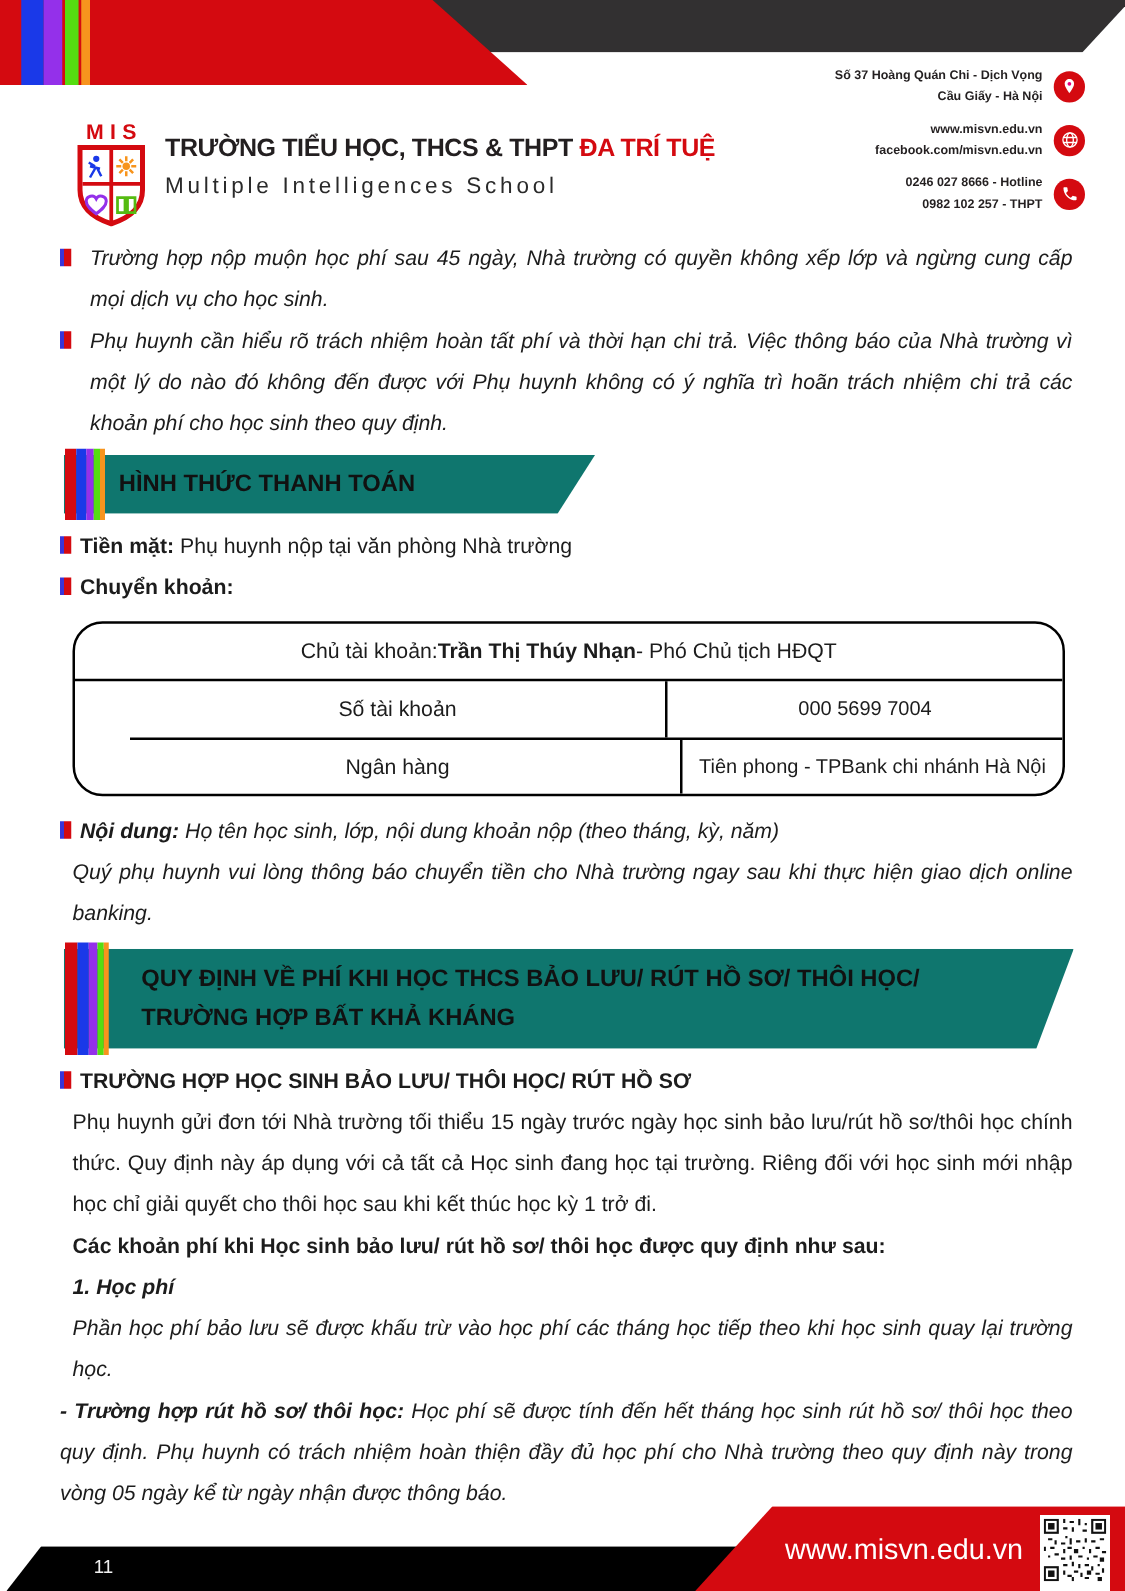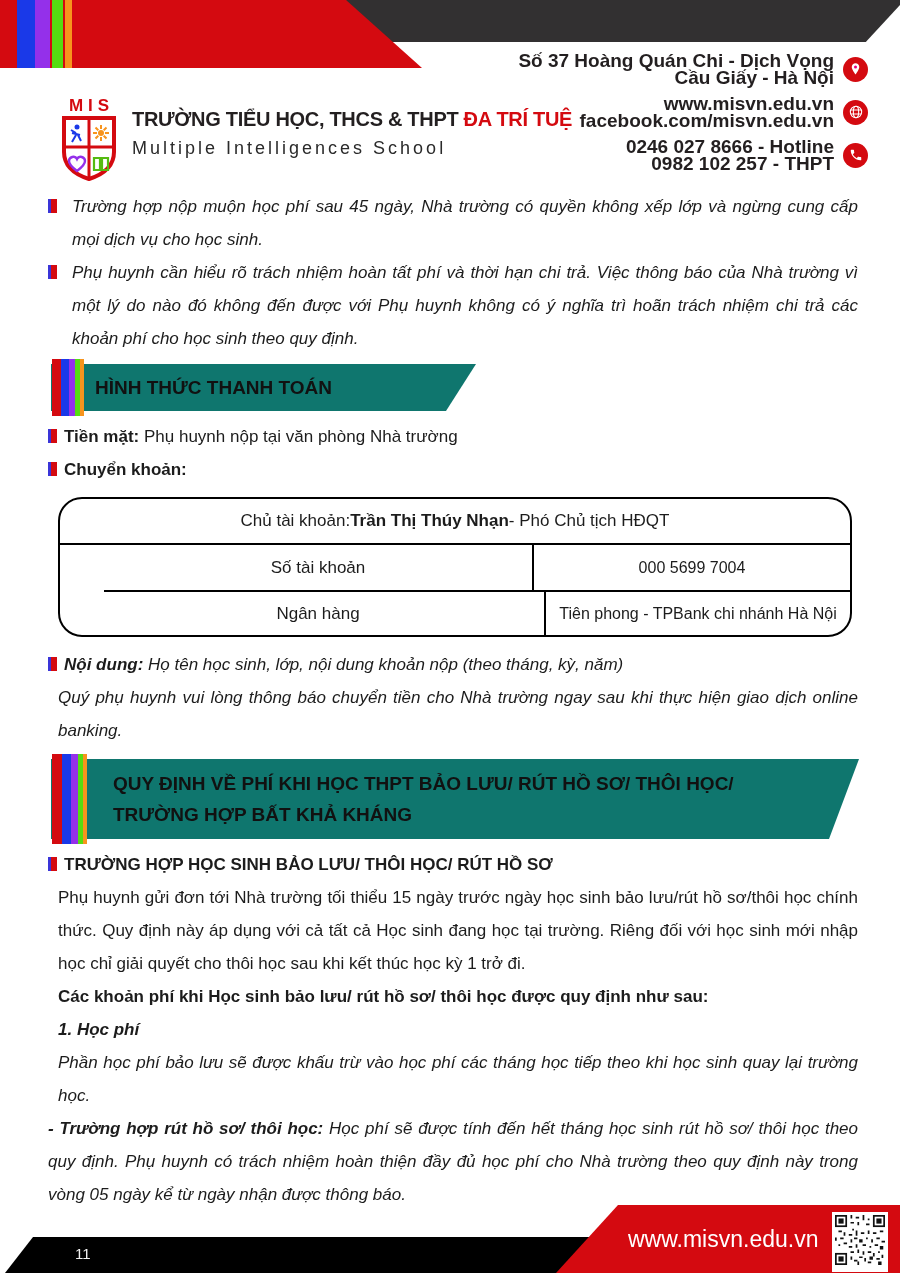--- a/index.html
+++ b/index.html
@@ -28,21 +28,21 @@
   .top-stripes span { display:block; height:100%; }
   
   .logo { position:absolute; left:52px; top:96px; width:74px; text-align:center; }
   .logo-mis { color:#d40a10; font-weight:bold; font-size:17px; letter-spacing:5px; padding-left:5px; }
   .school-names { position:absolute; left:132px; top:108px; }
   .school-vi { font-size:20px; font-weight:bold; letter-spacing:-0.3px; color:#231f20; white-space:nowrap; }
   .school-vi .red { color:#d40a10; }
   .school-en { font-size:18px; letter-spacing:3px; margin-top:7px; color:#2a2a2a; white-space:nowrap; }
   .contact { position:absolute; right:32px; top:52px; display:flex; flex-direction:column; gap:9px; align-items:flex-end; }
   .contact-group { display:flex; align-items:center; gap:9px; }
-  .contact-text { text-align:right; font-weight:bold; font-size:19px; line-height:17px; color:#231f20; }
+  .contact-text { text-align:right; font-weight:bold; font-size:10px; line-height:17px; color:#231f20; }
   .contact-icon { width:25px; height:25px; border-radius:50%; background:#d40a10; display:flex; align-items:center; justify-content:center; flex:0 0 auto; }
   
   .content { position:absolute; left:48px; top:190px; width:810px; font-size:17px; line-height:33px; }
   .para { text-align: justify; }
   .it { font-style: italic; }
   .b  { font-weight: bold; }
   .bullet { position:relative; padding-left:24px; }
   .bullet .marker {
     position:absolute; left:0; top:9px; width:9px; height:14px;
     background: linear-gradient(90deg, #3a35d8 0 34%, #d40a10 34%);
@@ -216,21 +216,21 @@
 
     <div class="banner banner2">
       <div class="banner-stripes">
         <span style="width:10px;background:#d40a10"></span>
         <span style="width:9px;background:#1a39e8"></span>
         <span style="width:7px;background:#9430ea"></span>
         <span style="width:5px;background:#55dd11"></span>
         <span style="width:4px;background:#f7941d"></span>
       </div>
       <div class="banner-bg">
-        <div class="banner-title">QUY ĐỊNH VỀ PHÍ KHI HỌC THPT BẢO LƯU/ RÚT HỒ SƠ/ THÔI HỌC/</div>
+        <div class="banner-title">QUY ĐỊNH VỀ PHÍ KHI HỌC THCS BẢO LƯU/ RÚT HỒ SƠ/ THÔI HỌC/</div>
         <div class="banner-title">TRƯỜNG HỢP BẤT KHẢ KHÁNG</div>
       </div>
     </div>
 
     <p class="para b bullet tight"><span class="marker"></span><span>TRƯỜNG HỢP HỌC SINH BẢO LƯU/ THÔI HỌC/ RÚT HỒ SƠ</span></p>
     <p class="para" style="padding-left:10px">Phụ huynh gửi đơn tới Nhà trường tối thiểu 15 ngày trước ngày học sinh bảo lưu/rút hồ sơ/thôi học chính thức. Quy định này áp dụng với cả tất cả Học sinh đang học tại trường. Riêng đối với học sinh mới nhập học chỉ giải quyết cho thôi học sau khi kết thúc học kỳ 1 trở đi.</p>
     <p class="para b" style="padding-left:10px">Các khoản phí khi Học sinh bảo lưu/ rút hồ sơ/ thôi học được quy định như sau:</p>
     <p class="para b it" style="padding-left:10px">1. Học phí</p>
     <p class="para it" style="padding-left:10px">Phần học phí bảo lưu sẽ được khấu trừ vào học phí các tháng học tiếp theo khi học sinh quay lại trường học.</p>
     <p class="para it"><span class="b">- Trường hợp rút hồ sơ/ thôi học:</span><span> Học phí sẽ được tính đến hết tháng học sinh rút hồ sơ/ thôi học theo quy định. Phụ huynh có trách nhiệm hoàn thiện đầy đủ học phí cho Nhà trường theo quy định này trong vòng 05 ngày kể từ ngày nhận được thông báo.</span></p>

